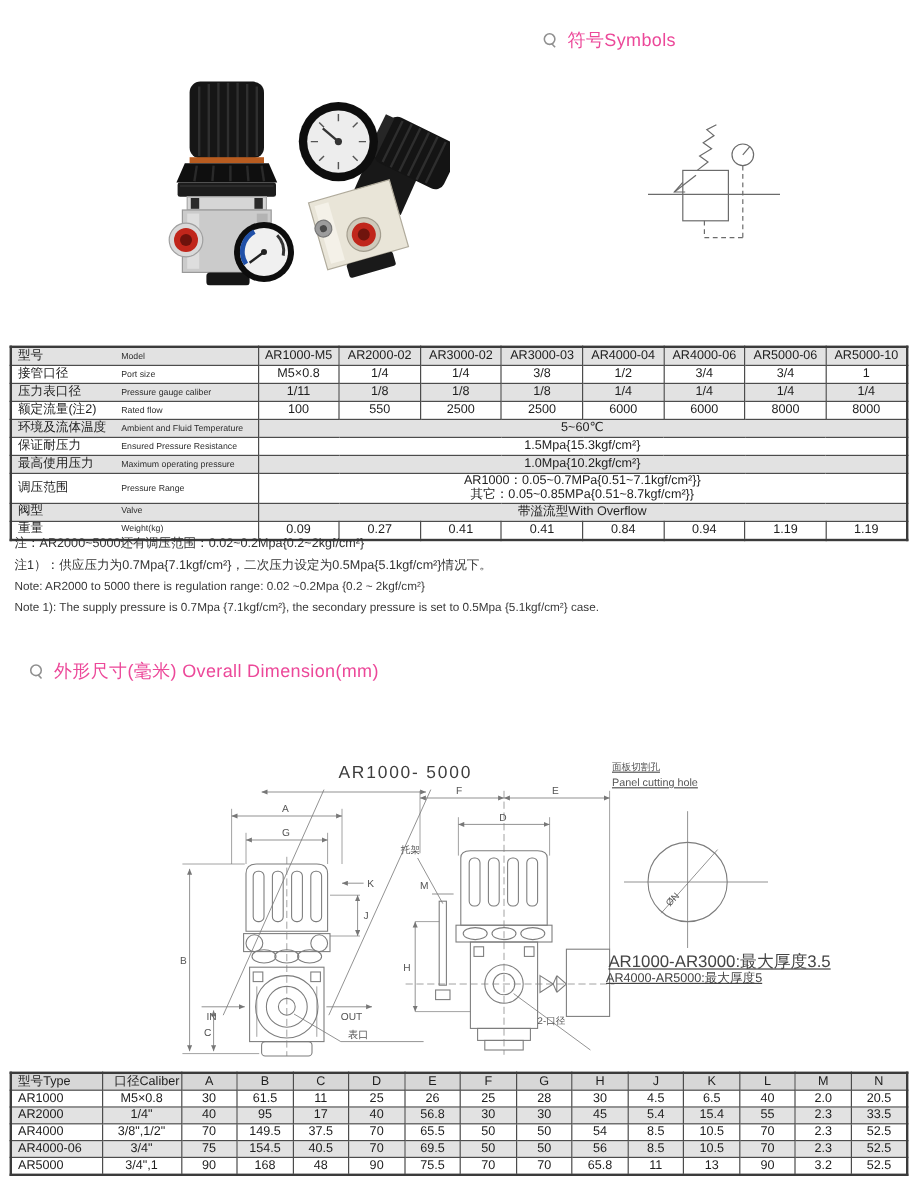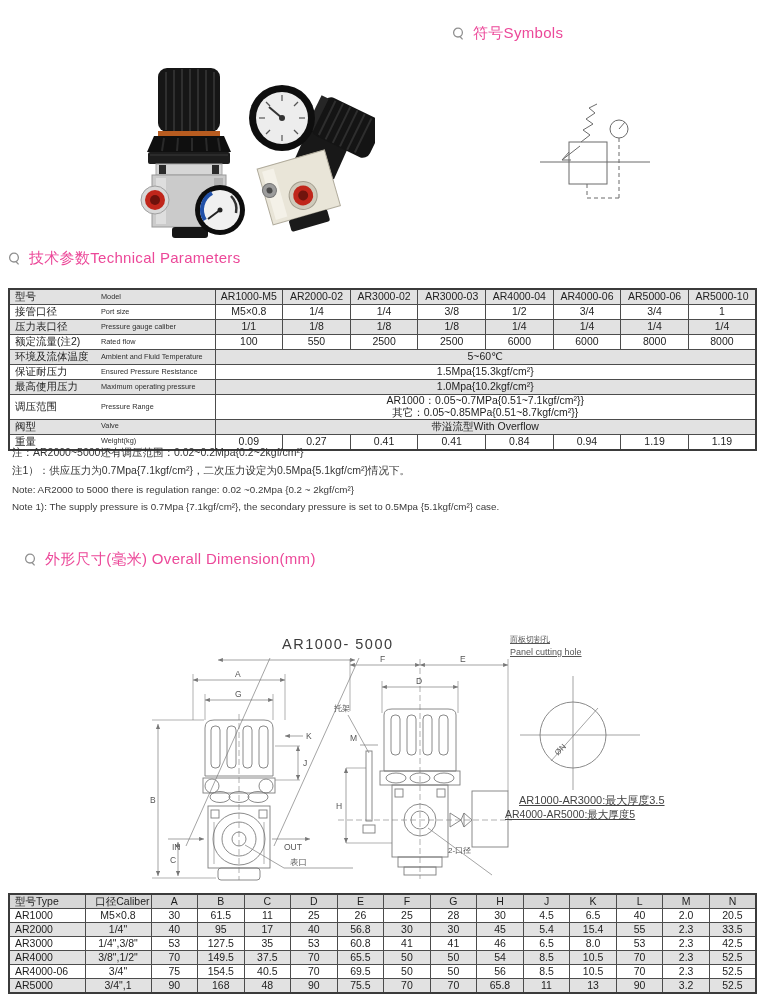--- a/index.html
+++ b/index.html
@@ -140,27 +140,20 @@
       <circle cx="79" cy="27" r="9"></circle>
       <line x1="79" y1="27" x2="85" y2="20"></line>
       <g stroke-dasharray="4,3">
         <line x1="47" y1="82" x2="47" y2="96"></line>
         <line x1="47" y1="96" x2="79" y2="96"></line>
         <line x1="79" y1="96" x2="79" y2="36"></line>
       </g>
     </g>
   </svg>
 
-  <div class="heading" style="left:8px;top:249px;">
-    <svg class="h-icon" width="14" height="14" viewBox="0 0 14 14">
-      <circle cx="6" cy="5.6" r="4.4" fill="none" stroke="#909090" stroke-width="1.3"></circle>
-      <line x1="7.6" y1="9.2" x2="10.6" y2="12.4" stroke="#909090" stroke-width="1.3"></line>
-    </svg>
-    <span>技术参数Technical Parameters</span>
-  </div>
 
   <table class="tech-table">
     <colgroup>
       <col style="width:206px">
         <col>
         <col>
         <col>
         <col>
         <col>
         <col>
@@ -185,21 +178,21 @@
           <td>1/4</td>
           <td>1/4</td>
           <td>3/8</td>
           <td>1/2</td>
           <td>3/4</td>
           <td>3/4</td>
           <td>1</td>
         </tr>
         <tr>
           <td class="label-cell"><span class="cn">压力表口径</span><span class="en">Pressure gauge caliber</span></td>
-          <td>1/1</td>
+          <td>1/11</td>
           <td>1/8</td>
           <td>1/8</td>
           <td>1/8</td>
           <td>1/4</td>
           <td>1/4</td>
           <td>1/4</td>
           <td>1/4</td>
         </tr>
         <tr>
           <td class="label-cell"><span class="cn">额定流量(注2)</span><span class="en">Rated flow</span></td>
@@ -404,21 +397,21 @@
   <svg class="abs" style="left:518px;top:672px;" width="140" height="120" viewBox="0 0 140 120">
     <g stroke="#7d7d7d" stroke-width="0.9" fill="none">
       <circle cx="55" cy="63" r="33"></circle>
       <line x1="2" y1="63" x2="122" y2="63" stroke-width="0.7"></line>
       <line x1="55" y1="4" x2="55" y2="118" stroke-width="0.7"></line>
       <line x1="33" y1="89" x2="80" y2="36" stroke-width="0.7"></line>
     </g>
     <text x="36" y="82" transform="rotate(-46 40 78)" fill="#555" font-size="8">ØN</text>
   </svg>
 
-  <div class="small-label" style="left:507px;top:793px;font-size:11px;color:#444;padding-left:12px;">AR1000-AR3000:最大厚度3.5</div>
+  <div class="small-label" style="left:507px;top:793px;font-size:14px;color:#444;">AR1000-AR3000:最大厚度3.5</div>
   <div class="small-label" style="left:505px;top:808px;font-size:10.5px;color:#444;">AR4000-AR5000:最大厚度5</div>
 
   <table class="dim-table">
     <colgroup>
       <col style="width:76px">
         <col style="width:66px">
       <col>
         <col>
         <col>
         <col>
@@ -480,37 +473,20 @@
           <td>30</td>
           <td>30</td>
           <td>45</td>
           <td>5.4</td>
           <td>15.4</td>
           <td>55</td>
           <td>2.3</td>
           <td>33.5</td>
         </tr>
         <tr>
-          <td>AR3000</td>
-          <td>1/4",3/8"</td>
-          <td>53</td>
-          <td>127.5</td>
-          <td>35</td>
-          <td>53</td>
-          <td>60.8</td>
-          <td>41</td>
-          <td>41</td>
-          <td>46</td>
-          <td>6.5</td>
-          <td>8.0</td>
-          <td>53</td>
-          <td>2.3</td>
-          <td>42.5</td>
-        </tr>
-        <tr>
           <td>AR4000</td>
           <td>3/8",1/2"</td>
           <td>70</td>
           <td>149.5</td>
           <td>37.5</td>
           <td>70</td>
           <td>65.5</td>
           <td>50</td>
           <td>50</td>
           <td>54</td>

